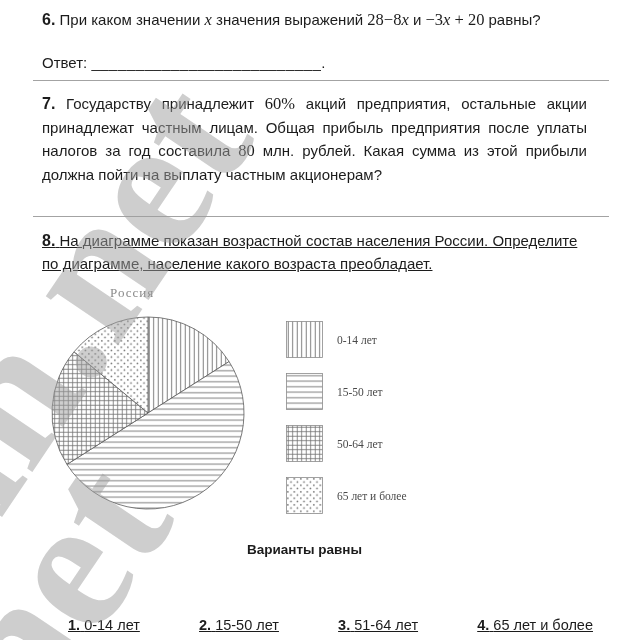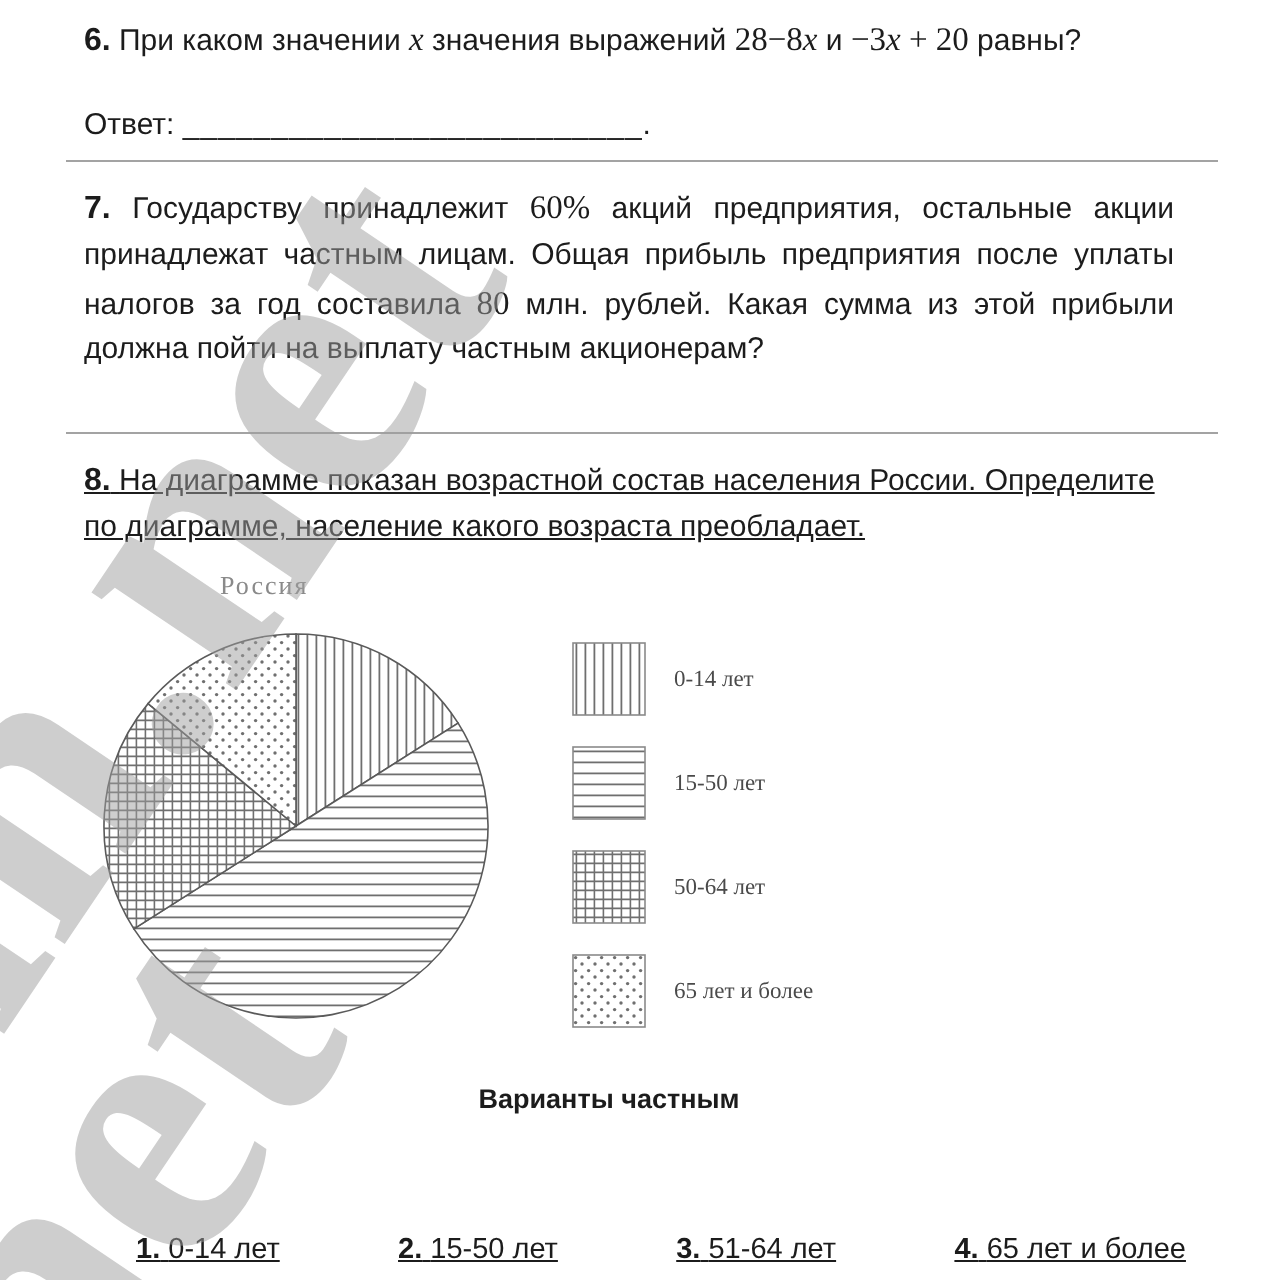--- a/index.html
+++ b/index.html
@@ -102,21 +102,21 @@
       <span class="legend-label">50-64 лет</span>
     </div>
     <div class="legend-item">
       <svg class="swatch" width="37" height="37">
           <rect x="0.5" y="0.5" width="36" height="36" fill="url(#p-dots)" stroke="#8a8a8a" stroke-width="0.8"></rect>
         </svg>
       <span class="legend-label">65 лет и более</span>
     </div>
   </div>
 
-  <div class="abs variants" style="top:542px;">Варианты частным</div>
+  <div class="abs variants" style="top:542px;">Варианты равны</div>
 
   <div class="abs options" style="top:617px; left:68px; right:16px;text-decoration:underline;">
     <span class="option"><span class="opt-num">1.</span> <span>0-14 лет</span></span>
     <span class="option"><span class="opt-num">2.</span> <span>15-50 лет</span></span>
     <span class="option"><span class="opt-num">3.</span> <span>51-64 лет</span></span>
     <span class="option"><span class="opt-num">4.</span> <span>65 лет и более</span></span>
   </div>
 
   <svg class="watermark-svg" width="640" height="640">
     <text x="0" y="520" transform="rotate(-56 0 520)" font-family="Liberation Serif, serif" font-weight="bold" font-size="190" fill="#9e9e9e" opacity="0.5">ln.net</text>

